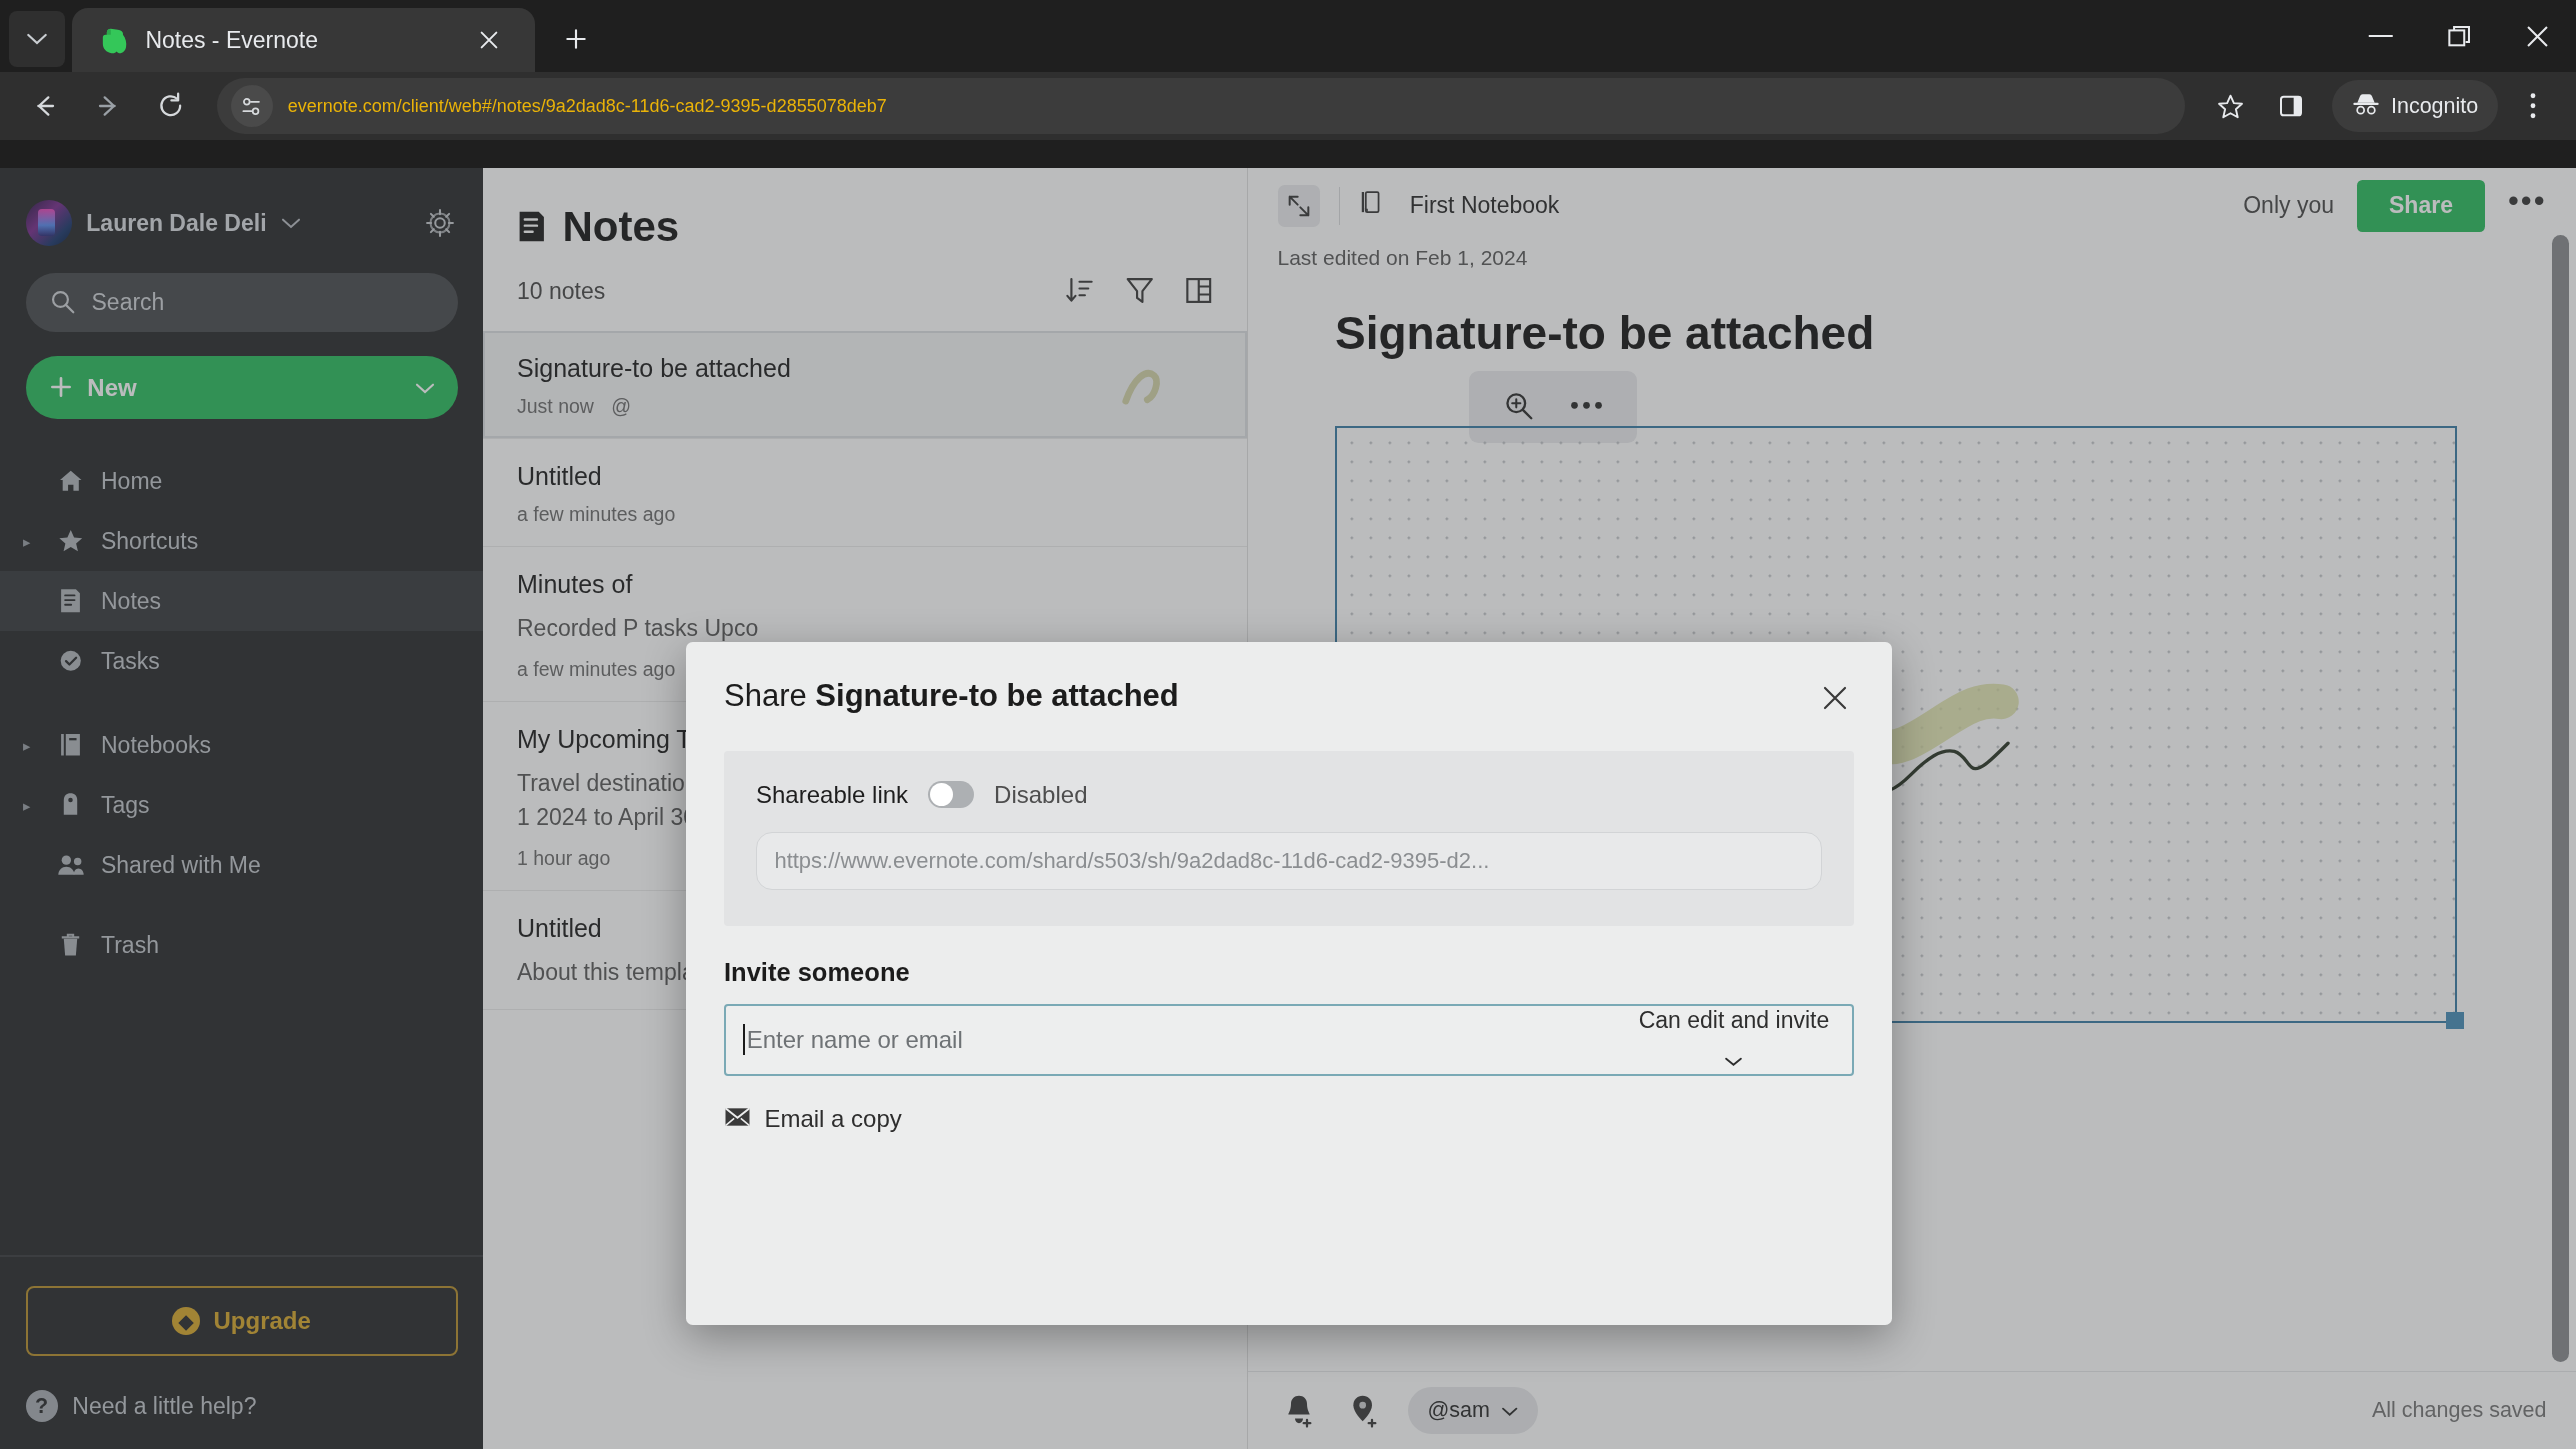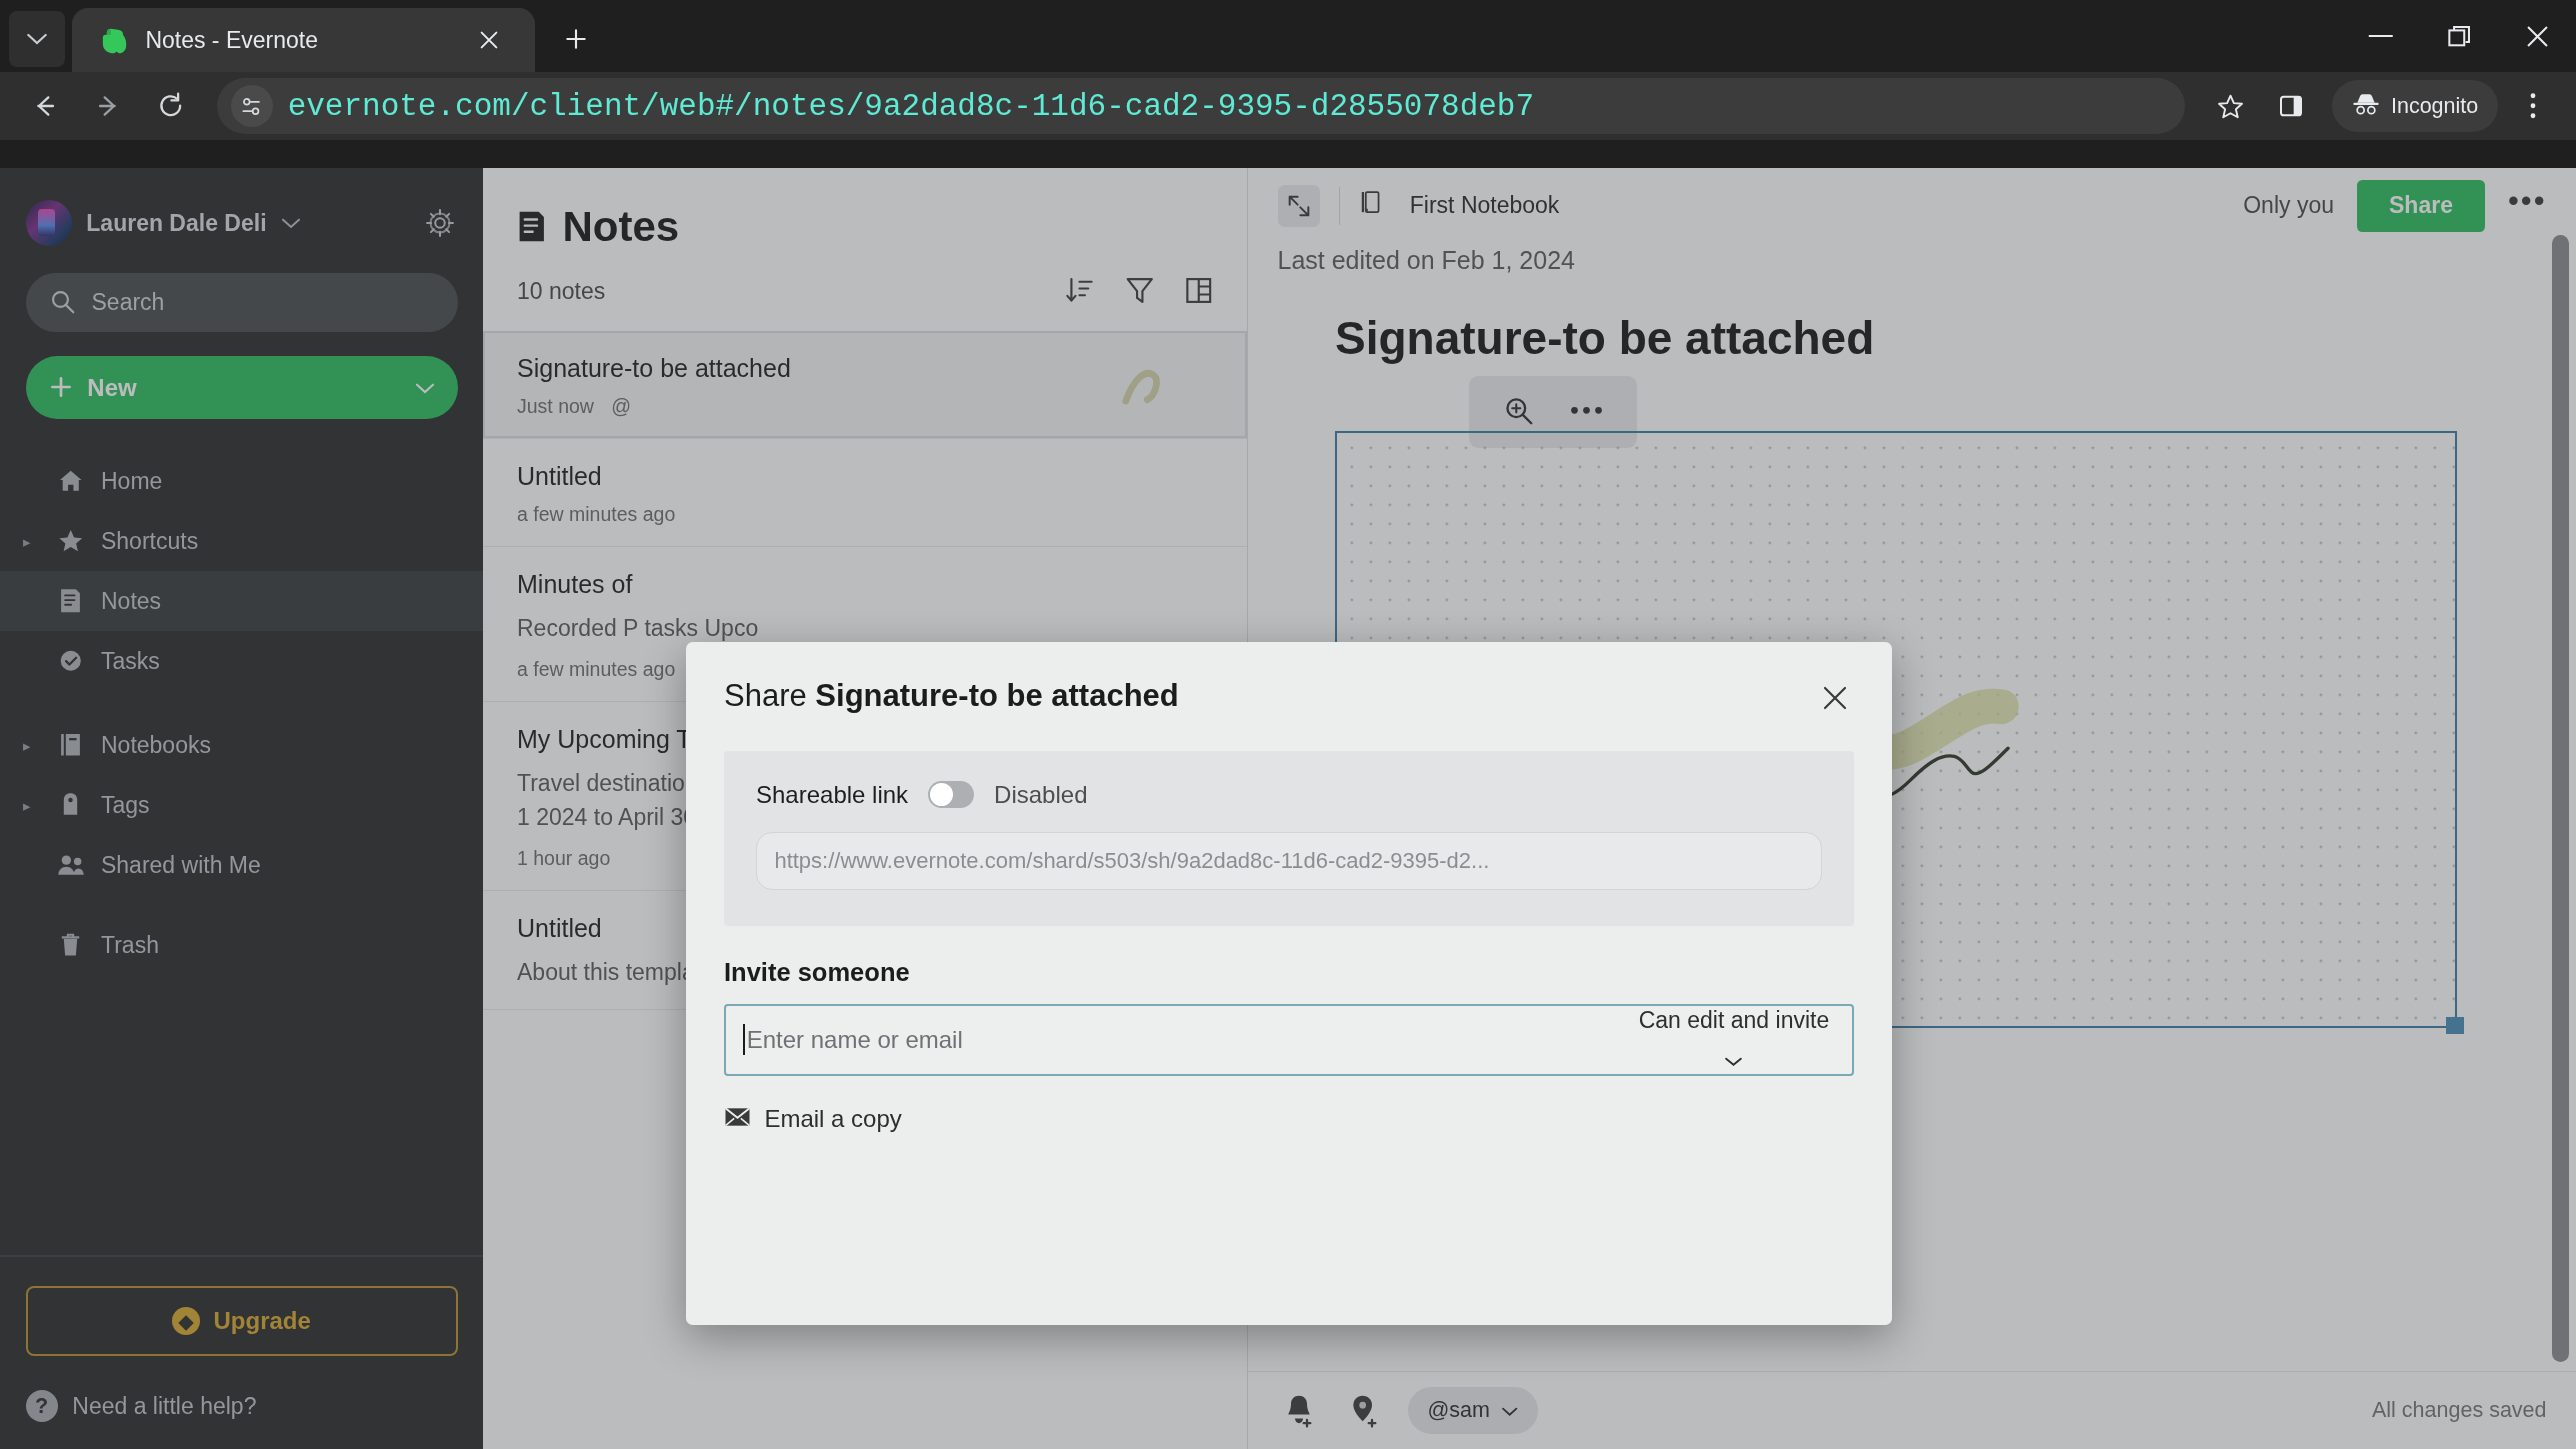--- a/index.html
+++ b/index.html
@@ -43,21 +43,21 @@
     height: 68px; background: #2f2f2f; display: flex; align-items: center;
     padding: 0 17.4px; gap: 6.7px;
   }
   .navbtn { width: 56px; height: 56px; display:flex;align-items:center;justify-content:center; color:#c9cdd1; border-radius:50%; }
   .omnibox {
     flex: 1; height: 56px; margin: 0 12px; background: #3c3c3c; border-radius: 28px;
     display: flex; align-items: center; padding: 0 13.4px; gap: 14.8px;
   }
   .omni-icon { width: 42px; height: 42px; border-radius: 50%; background:#4a4a4a;
     display:flex;align-items:center;justify-content:center; flex-shrink:0; }
-  .omni-url { color: #5eead4; font-size: 31px; white-space: nowrap; overflow: hidden; flex: 1; font-family: Liberation Mono, monospace; }
+  .omni-url { color: #eab308; font-size: 18px; white-space: nowrap; overflow: hidden; flex: 1; }
   .omni-right { display:flex; align-items:center; gap:9.4px; }
   .star-btn { width: 52px; height: 52px; display:flex;align-items:center;justify-content:center; color:#e8eaed; border-radius:50%; }
   .side-btn { width: 52px; height: 52px; display:flex;align-items:center;justify-content:center; color:#e8eaed; }
   .incognito-pill {
     height: 52px; border-radius: 27px; background: #3c3c3c; display:flex; align-items:center;
     gap: 10.7px; padding: 0 20px; color: #e8eaed; font-size: 21.5px; margin-left: 5.4px;
   }
   .menu-btn { width: 51px; height: 56px; display:flex;align-items:center;justify-content:center; color:#e8eaed; }
 
   
@@ -141,21 +141,21 @@
   .editor { flex: 1; background: #fff; display: flex; flex-direction: column; position: relative; overflow:hidden; }
   .ed-top { height: 75px; display: flex; align-items: center; padding: 0 29.5px; gap: 19px; }
   .ed-expand { width: 42px; height: 42px; background: #ebecee; border-radius: 6.7px; display:flex;align-items:center;justify-content:center; }
   .ed-sep { width: 1.3px; height: 38px; background: #dadcde; }
   .ed-notebook { display: flex; align-items: center; gap: 28px; font-size: 23px; color: #2b2b2b; }
   .ed-right { margin-left: auto; display: flex; align-items: center; gap: 23px; }
   .ed-onlyyou { font-size: 23px; color: #4a4a4a; }
   .ed-share { background: #2dbe60; color: #fff; font-size: 23px; font-weight: 600;
     padding: 0 32px; height: 52px; border-radius: 5.4px; display:flex;align-items:center; }
   .ed-dots { font-size: 31px; color: #3a3a3a; letter-spacing: 2px; padding-bottom: 9.4px; }
-  .ed-lastedit { padding: 0 29.5px; font-size: 25px; color: #5d5d5d; margin-top: 2.7px; }
+  .ed-lastedit { padding: 0 29.5px; font-size: 21px; color: #5d5d5d; margin-top: 2.7px; }
   .ed-body { flex: 1; padding: 36px 29.5px 0 87px; position: relative; overflow: hidden; }
   .ed-title { font-size: 46px; font-weight: 700; color: #1a1a1a; }
   .ed-imgtools {
     position: absolute; left: 221px; top: 101px; height: 72px; width: 168px;
     background: #ebecee; border-radius: 9.4px; display: flex; align-items: center;
     justify-content: space-around; padding: 0 17.4px; color: #2e2e2e;
   }
   .sigbox {
     position: absolute; left: 87px; top: 156px; width: 1122px; height: 597px;
     border: 2px solid #3d7fa6;

